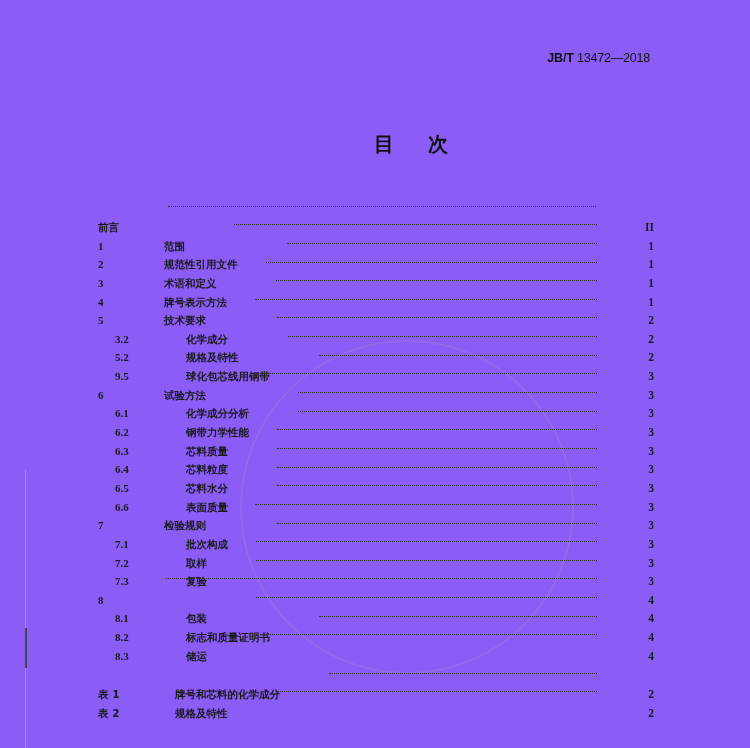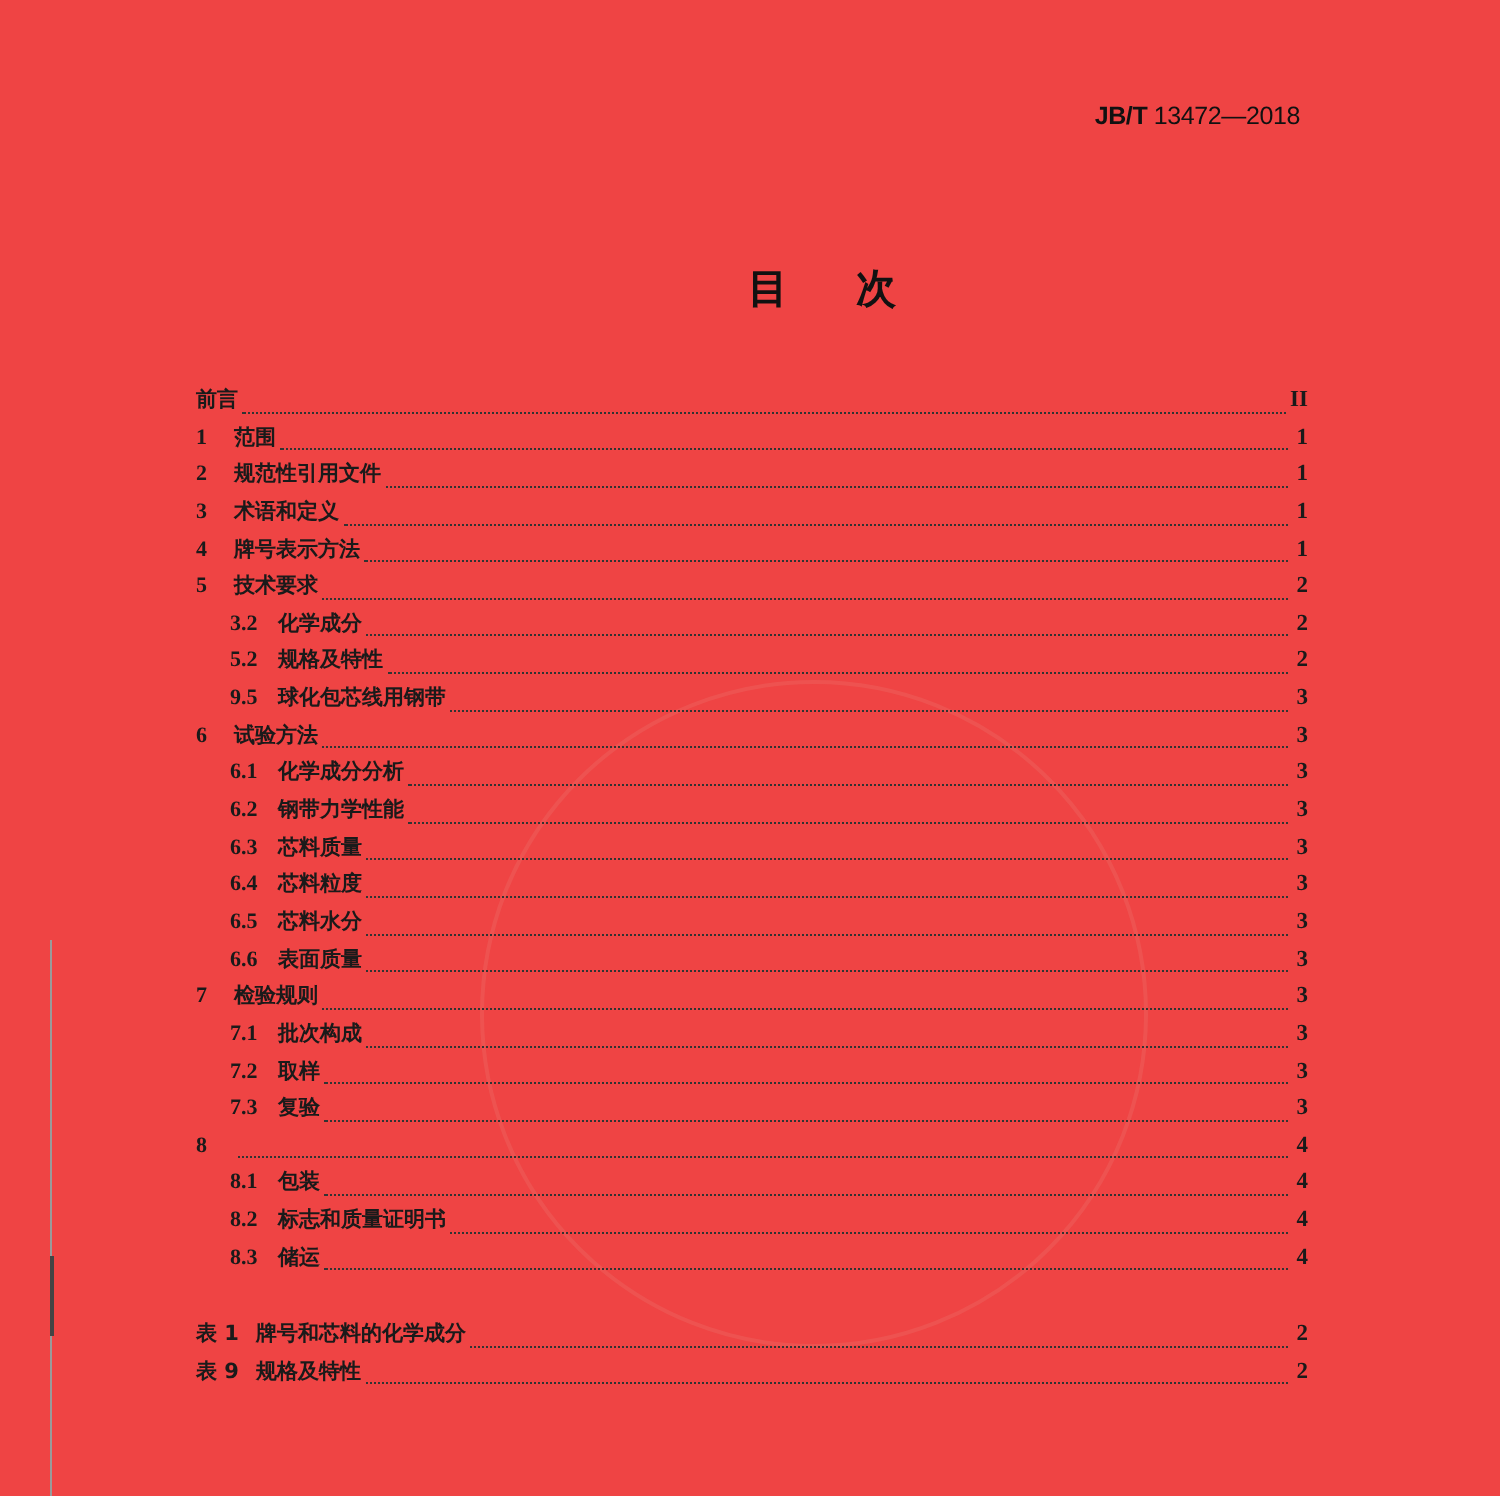--- a/index.html
+++ b/index.html
@@ -12,21 +12,21 @@
     height: 748px;
     position: relative;
     overflow: hidden;
     font-family: "DejaVu Serif", "Liberation Serif", serif;
     color: #1a1a1a;
   }
   .page {
     position: absolute;
     left: 0; top: 0;
     width: 750px; height: 748px;
-    background: #ef4444;
+    background: #8b5cf6;
   }
   .edge-line {
     position: absolute;
     left: 25px;
     top: 470px;
     width: 1px;
     height: 278px;
     background: #9a9a9a;
   }
   .edge-line::after {
@@ -73,20 +73,21 @@
     width: 556px;
   }
   .toc-row {
     position: relative;
     height: 18.65px;
     line-height: 18.65px;
     display: flex;
     align-items: baseline;
     font-size: 11px;
     white-space: nowrap;
+    gap: 47px;
   }
   .toc-row.sub { padding-left: 17px; }
   .toc-row .num {
     font-family: "Liberation Serif", "DejaVu Serif", serif;
     font-weight: bold;
     font-size: 11px;
     flex: 0 0 auto;
   }
   .toc-row.top .num { width: 19px; }
   .toc-row.sub .num { width: 24px; }
@@ -107,20 +108,21 @@
     align-self: flex-end;
     margin-bottom: 0;
   }
   .toc-row .page-no {
     font-family: "Liberation Serif", "DejaVu Serif", serif;
     font-weight: bold;
     font-size: 11.5px;
     flex: 0 0 auto;
     min-width: 8px;
     text-align: right;
+    margin-top: 27px;
   }
   .tables {
     position: absolute;
     left: 98px;
     top: 658px;
     width: 556px;
   }
   .tables .toc-row .num { width: 30px; }
   .watermark {
     position: absolute;
@@ -320,20 +322,20 @@
   </div>
 
   <div class="tables">
     <div class="toc-row top">
       <span class="num label">表 1</span>
       <span class="label">牌号和芯料的化学成分</span>
       <span class="leader"></span>
       <span class="page-no">2</span>
     </div>
     <div class="toc-row top">
-      <span class="num label">表 9</span>
+      <span class="num label">表 2</span>
       <span class="label">规格及特性</span>
       <span class="leader"></span>
       <span class="page-no">2</span>
     </div>
   </div>
 
 </div>
 
 </body></html>

